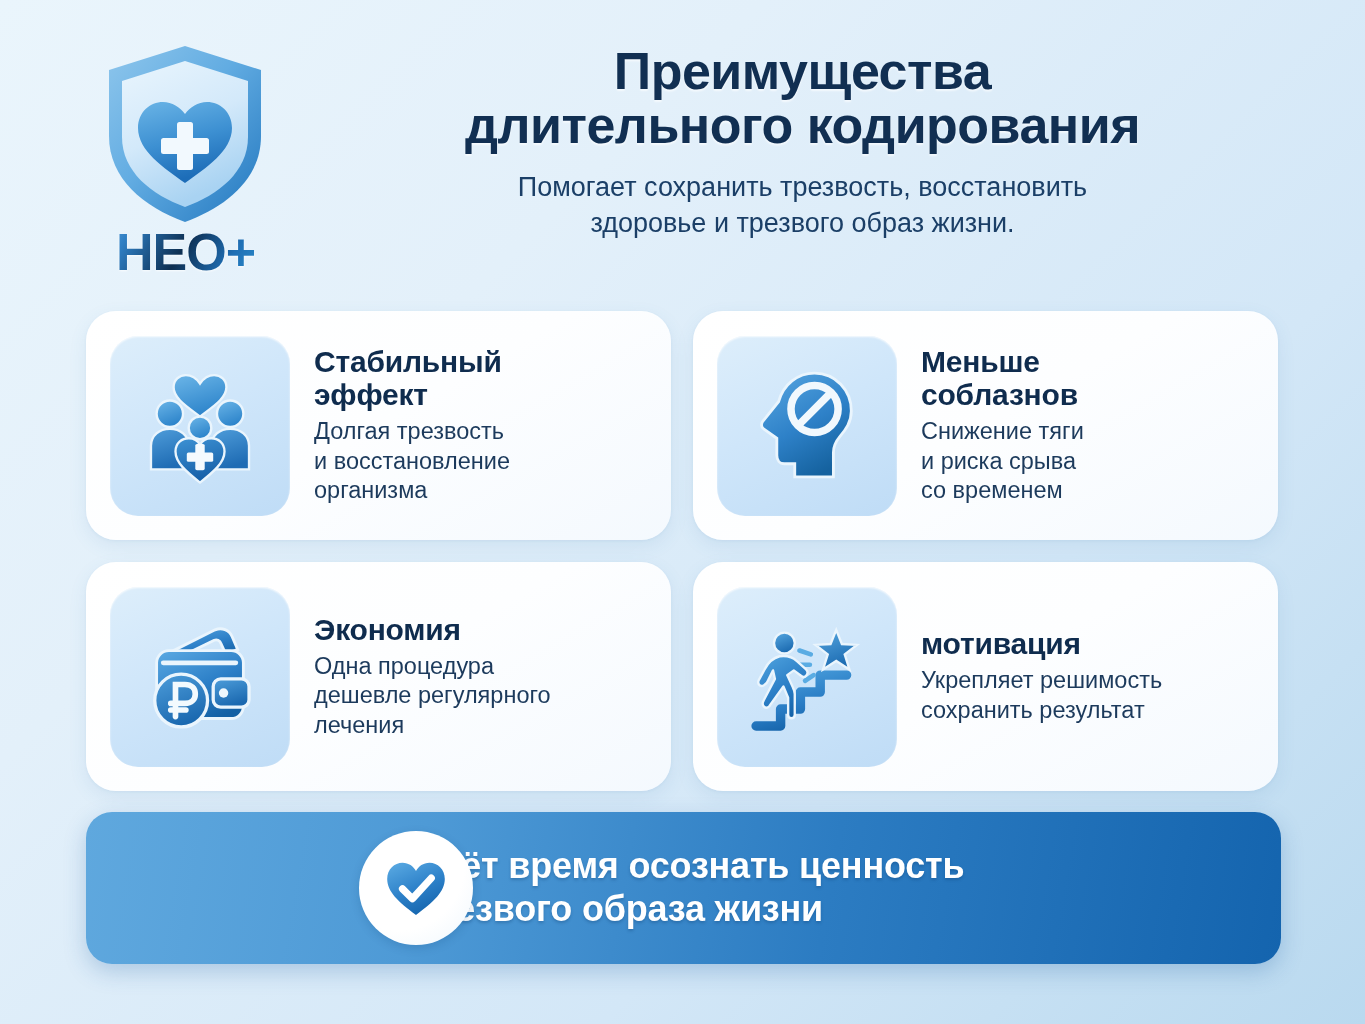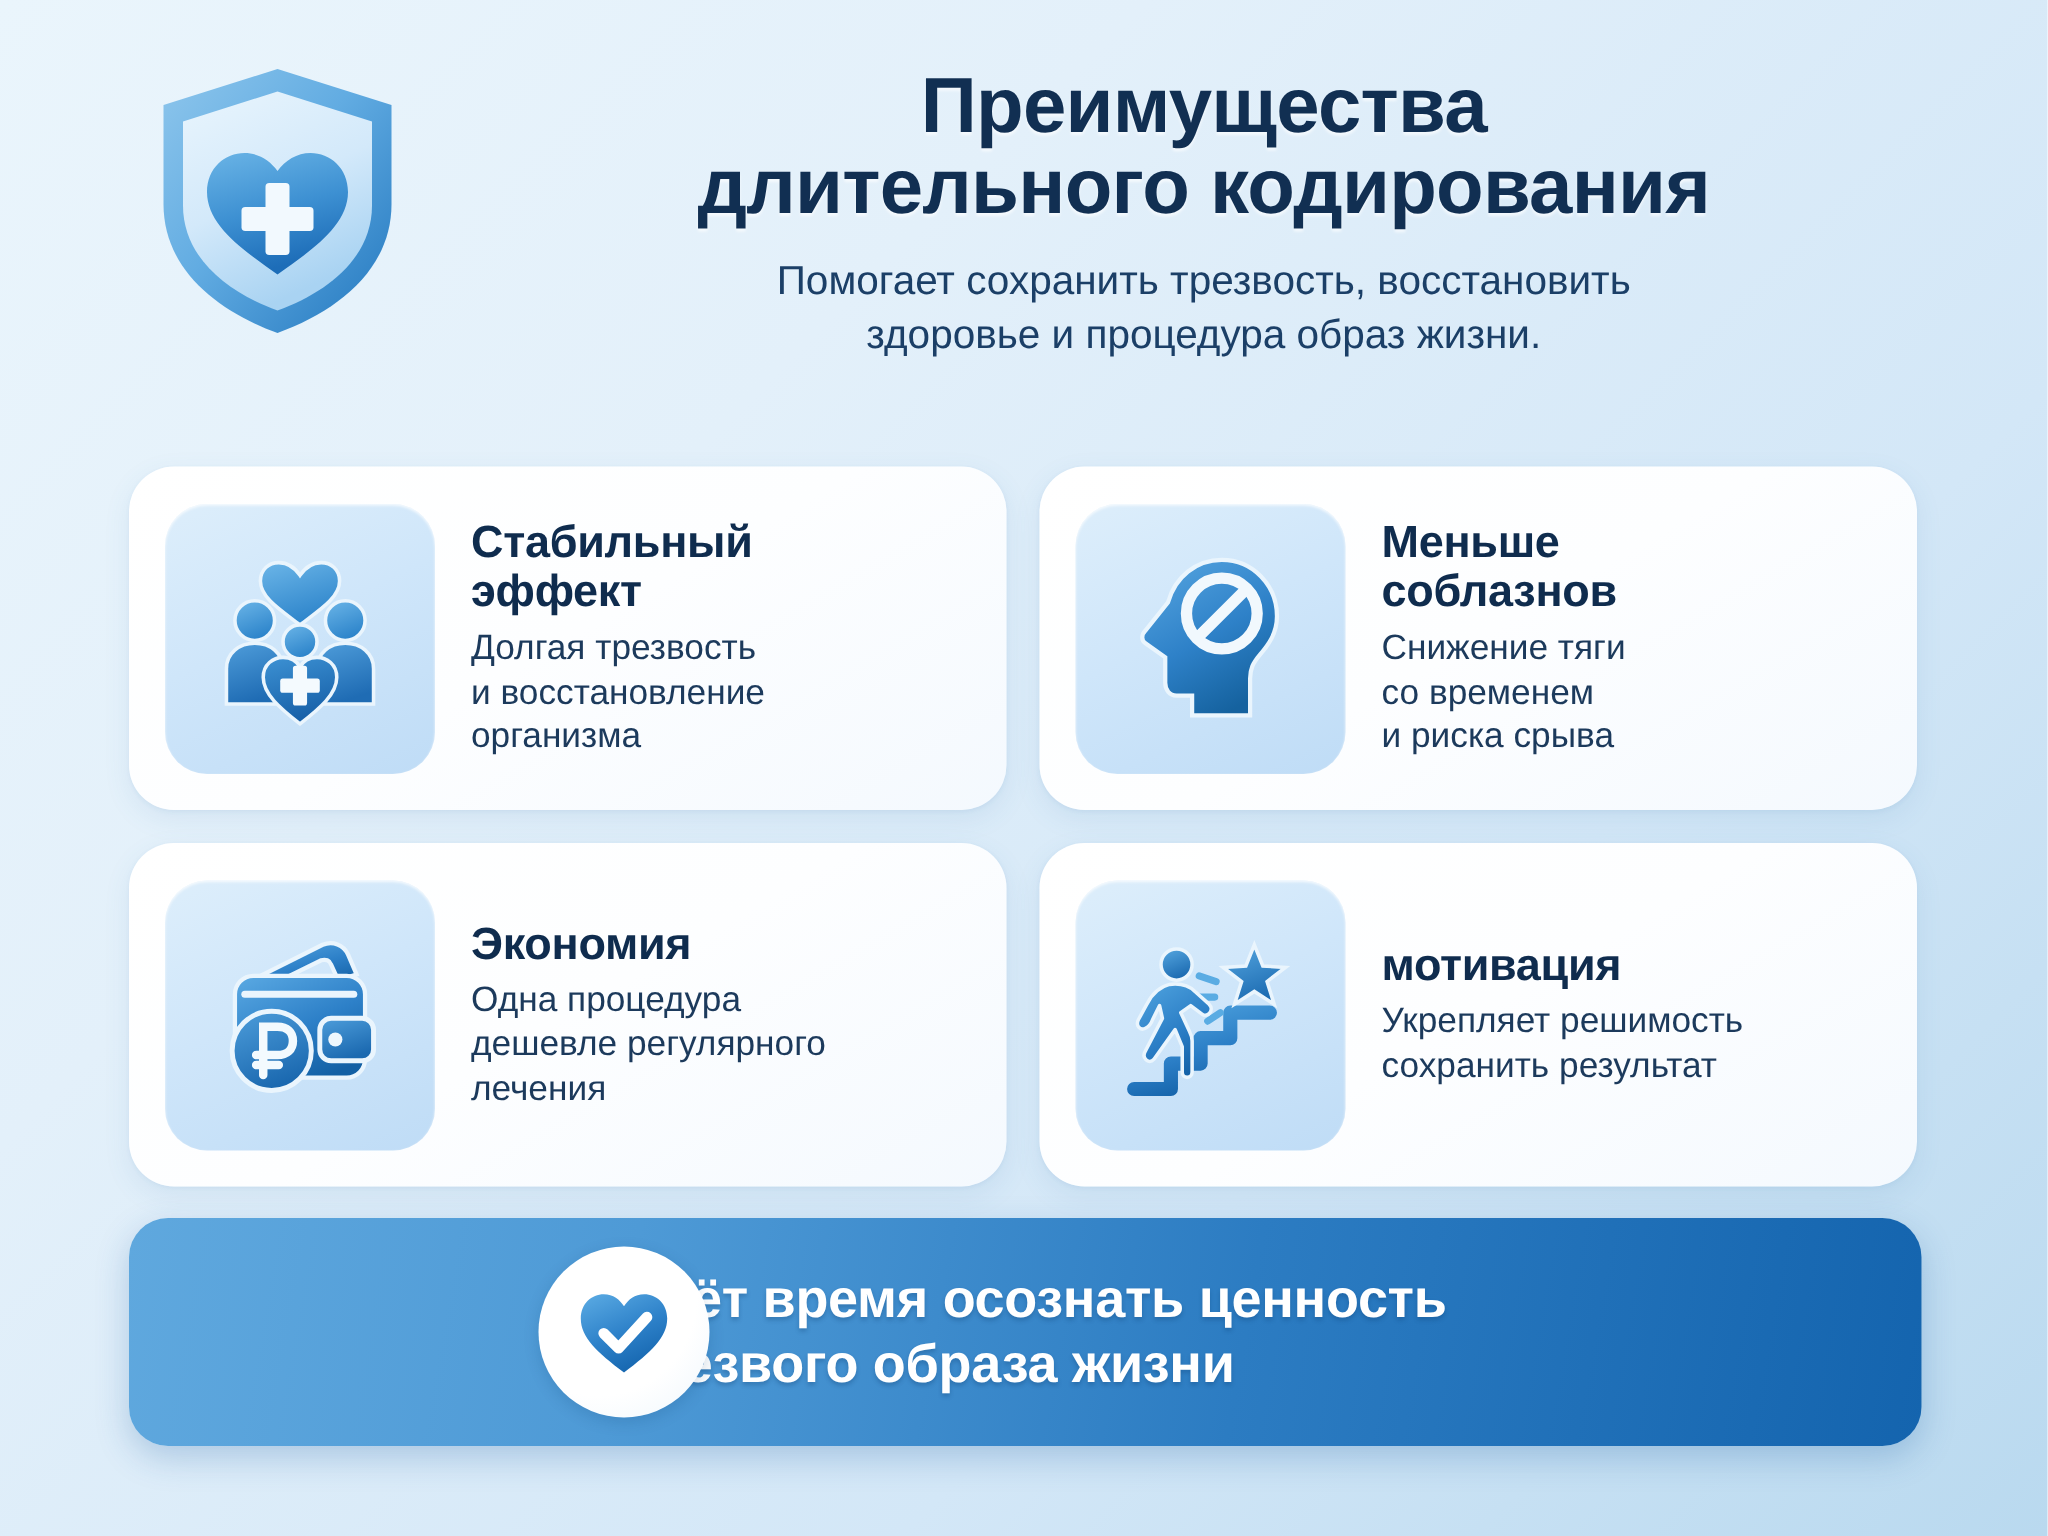--- a/index.html
+++ b/index.html
@@ -202,30 +202,31 @@
             </linearGradient>
           </defs>
           <path d="M87 6 L163 30 V96 C163 139 128 167 87 182 C46 167 11 139 11 96 V30 Z" fill="url(#shOuter)"></path>
           <path d="M87 21 L150 41 V97 C150 132 120 155 87 167 C54 155 24 132 24 97 V41 Z" fill="url(#shInner)"></path>
           <path d="M87 143 C66 128 40 111 40 88 C40 72 52 62 65 62 C74 62 82 67 87 74
                    C92 67 100 62 109 62 C122 62 134 72 134 88 C134 111 108 128 87 143 Z" fill="url(#shHeart)"></path>
           <rect x="79" y="82" width="16" height="48" rx="2.5" fill="#f2f9fe"></rect>
           <rect x="63" y="98" width="48" height="16" rx="2.5" fill="#f2f9fe"></rect>
         </svg>
       </div>
+      <div class="brand-name">НЕО+</div>
     </div>
 
     <div class="title-block">
       <h1 class="title">
         <span class="ln">Преимущества</span>
         <span class="ln">длительного кодирования</span>
       </h1>
       <p class="subtitle">
         <span class="ln">Помогает сохранить трезвость, восстановить</span>
-        <span class="ln">здоровье и процедура образ жизни.</span>
+        <span class="ln">здоровье и трезвого образ жизни.</span>
       </p>
     </div>
   </div>
 
   <div class="grid">
 
     <div class="card">
       <div class="icon-tile">
         <svg viewBox="0 0 140 140" width="132" height="132">
           <defs>
@@ -290,22 +291,22 @@
           <line x1="61" y1="69" x2="95" y2="35" stroke="#f1f8fd" stroke-width="8" stroke-linecap="round"></line>
         </svg>
       </div>
       <div class="card-text">
         <div class="card-title">
           <span class="ln">Меньше</span>
           <span class="ln">соблазнов</span>
         </div>
         <div class="card-desc">
           <span class="ln">Снижение тяги</span>
+          <span class="ln">и риска срыва</span>
           <span class="ln">со временем</span>
-          <span class="ln">и риска срыва</span>
         </div>
       </div>
     </div>
 
     <div class="card">
       <div class="icon-tile">
         <svg viewBox="0 0 140 140" width="132" height="132">
           <defs>
             <linearGradient id="g3a" x1="0.1" y1="0" x2="0.7" y2="1">
               <stop offset="0" stop-color="#58a7e1"></stop>

